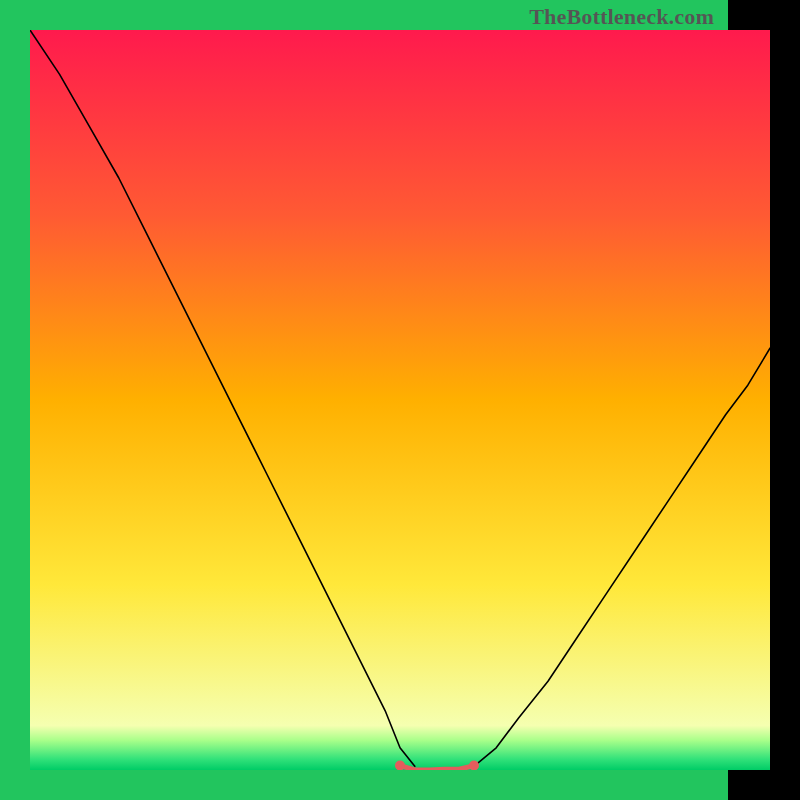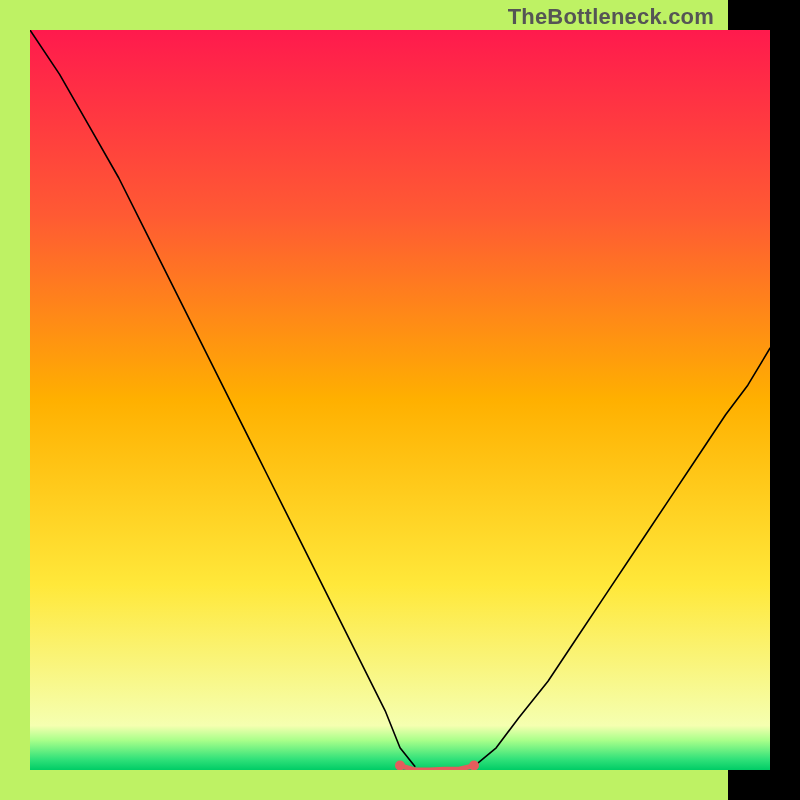--- a/index.html
+++ b/index.html
@@ -8,21 +8,22 @@
     width: 800px;
     height: 800px;
     overflow: hidden;
     font-family: Arial, Helvetica, sans-serif;
     background: #000;
   }
   .frame {
     position: relative;
     width: 728px;
     height: 800px;
-    background: #bef264;
+    background: #22c55e;
+    font-family: Liberation Serif, serif;
   }
   .watermark {
     position: absolute;
     top: 4px;
     right: 14px;
     color: #555;
     font-size: 22px;
     font-weight: 600;
     letter-spacing: 0.2px;
     z-index: 10;

